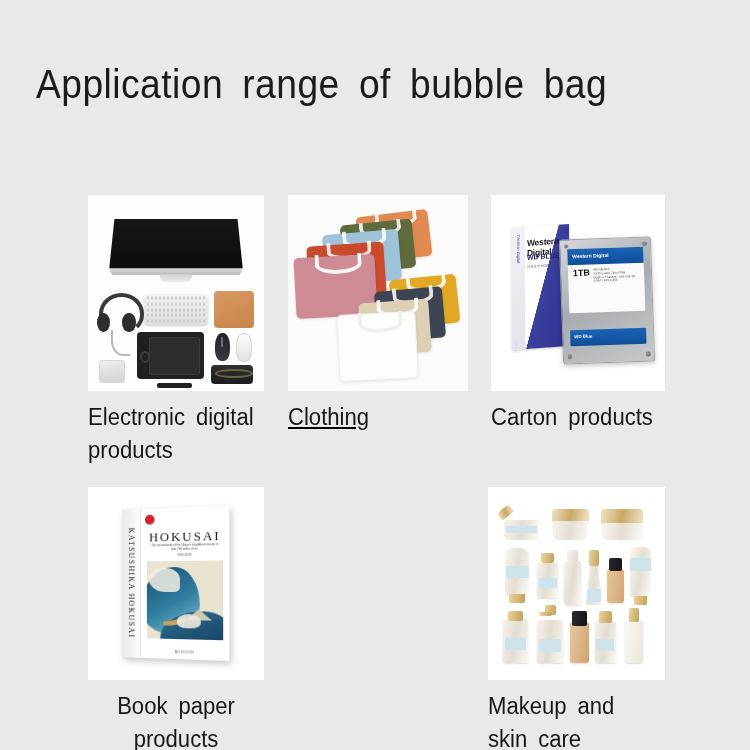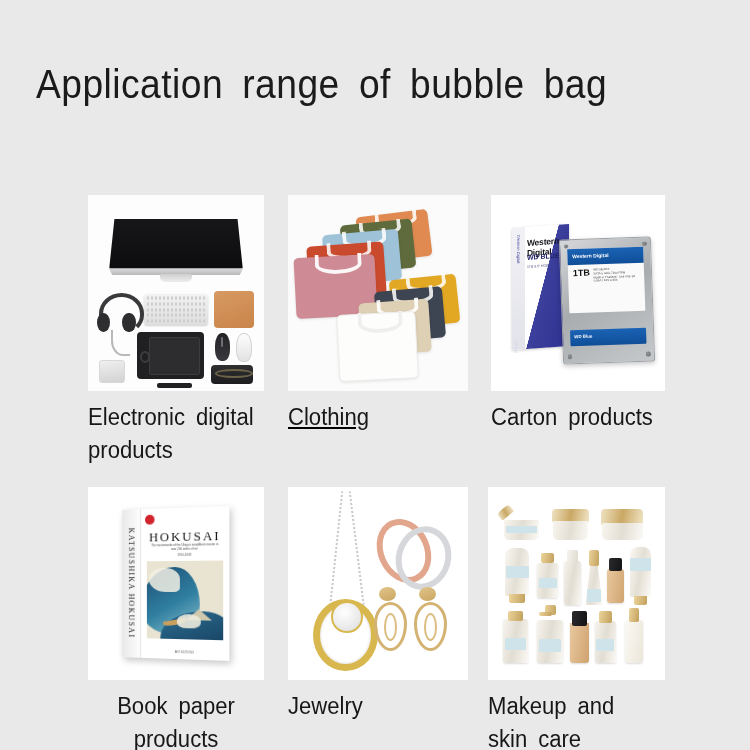--- a/index.html
+++ b/index.html
@@ -431,42 +431,20 @@
             <div class="book-pub">ART EDITIONS</div>
           </div>
         </div>
       </div>
       <div class="caption center">
         <div>Book  paper</div>
         <div>products</div>
       </div>
     </div>
 
-    <div class="cell" style="left:288px;top:487px;width:180px;">
-      <div class="card" style="width:180px;height:193px;">
-        <div class="stage">
-          <div class="chainL"></div>
-          <div class="chainR"></div>
-          <div class="pendant"></div>
-          <div class="ringRose"></div>
-          <div class="ringSilver"></div>
-          <div class="earring" style="left:48%;top:52%;">
-            <div class="ear-top"></div>
-              <div class="ear-loop"></div>
-          </div>
-          <div class="earring" style="left:70%;top:52%;">
-            <div class="ear-top"></div>
-              <div class="ear-loop"></div>
-          </div>
-        </div>
-      </div>
-      <div class="caption">
-        <div>Jewelry</div>
-      </div>
-    </div>
 
     <div class="cell" style="left:488px;top:487px;width:177px;">
       <div class="card" style="width:177px;height:193px;">
         <div class="stage">
           <div class="cos-grid">
 
             <div class="jar" style="left:2%;top:2%;width:24%;height:20%;">
               <div class="jar-lid" style="left:-16%;width:40%;height:28%;transform:rotate(-40deg);"></div>
               <div class="jar-base"></div>
               <div class="b-lab" style="bottom:22%;"></div>

